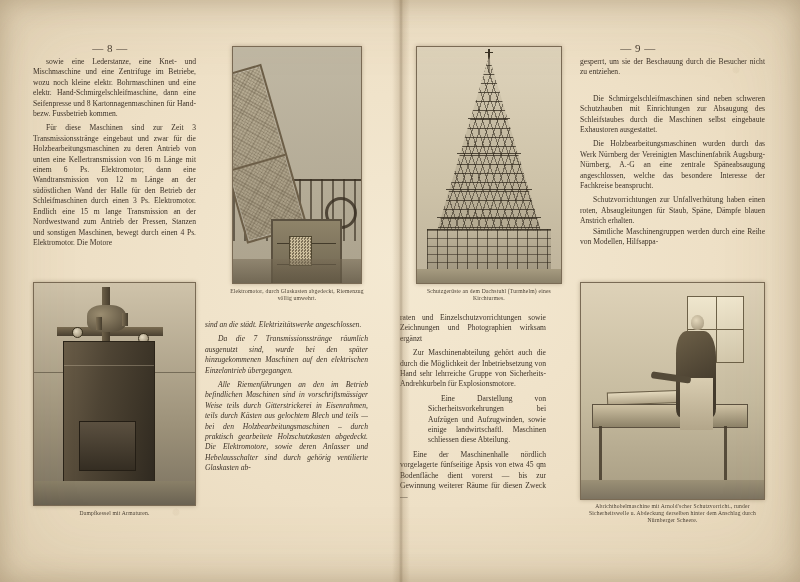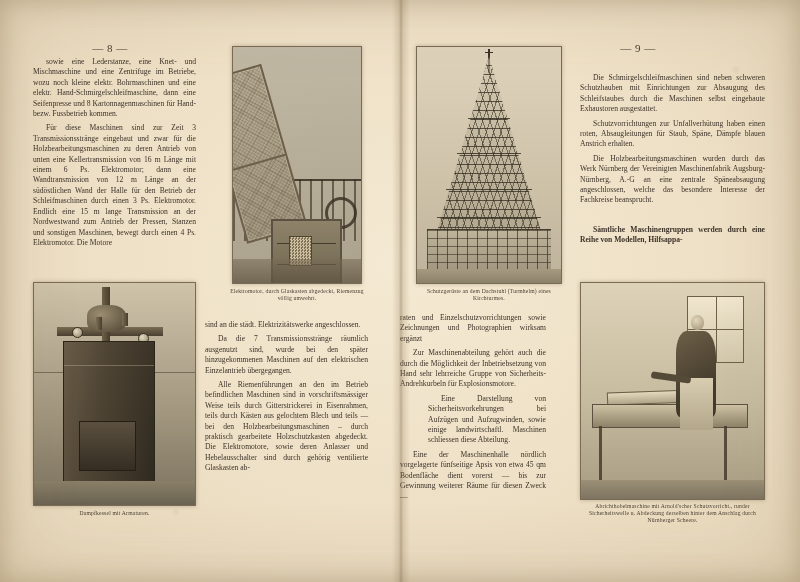--- a/index.html
+++ b/index.html
@@ -425,21 +425,21 @@
         <div class="f2-gauge" style="left:104px; top:50px;"></div>
         <div class="f2-valve" style="left:62px; top:34px;"></div>
         <div class="f2-valve" style="left:88px; top:30px;"></div>
         <div class="f2-boiler"></div>
         <div class="f2-door"></div>
         <div class="f2-floor"></div>
       </div>
     </div>
     <div class="caption" style="left:33px; top:510px; width:163px;">Dampfkessel mit Armaturen.</div>
 
-    <div class="col" style="left:205px; top:320px; width:163px;">
+    <div class="col" style="left:205px; top:320px; width:163px;font-style:italic;">
       <p class="cont">sind an die städt. Elektrizitätswerke angeschlossen.</p>
       <p style="margin-top:4px;">Da die 7 Transmissionsstränge räumlich ausgenutzt sind, wurde bei den später hinzugekommenen Maschinen auf den elektrischen Einzelantrieb übergegangen.</p>
       <p style="margin-top:4px;">Alle Riemenführungen an den im Betrieb befindlichen Maschinen sind in vorschriftsmässiger Weise teils durch Gitterstrickerei in Eisenrahmen, teils durch Kästen aus gelochtem Blech und teils — bei den Holzbearbeitungsmaschinen – durch praktisch gearbeitete Holzschutzkasten abgedeckt. Die Elektromotore, sowie deren Anlasser und Hebelausschalter sind durch gehörig ventilierte Glaskasten ab-</p>
     </div>
   </div>
 
   <div>
 
     <div class="page-num" style="left:608px; top:42px; width:60px;">— 9 —</div>
 
@@ -459,24 +459,25 @@
     <div class="caption" style="left:416px; top:288px; width:146px;">Schutzgerüste an dem Dachstuhl (Turmhelm) eines Kirchturmes.</div>
 
     <div class="col" style="left:400px; top:313px; width:146px;">
       <p class="cont">raten und Einzelschutzvorrichtungen sowie Zeichnungen und Photographien wirksam ergänzt</p>
       <p style="margin-top:4px;">Zur Maschinenabteilung gehört auch die durch die Möglichkeit der Inbetriebsetzung von Hand sehr lehrreiche Gruppe von Sicherheits-Andrehkurbeln für Explosionsmotore.</p>
       <p style="margin-top:4px;margin-left:28px;">Eine Darstellung von Sicherheitsvorkehrungen bei Aufzügen und Aufzugwinden, sowie einige landwirtschaftl. Maschinen schliessen diese Abteilung.</p>
       <p style="margin-top:4px;">Eine der Maschinenhalle nördlich vorgelagerte fünfseitige Apsis von etwa 45 qm Bodenfläche dient vorerst — bis zur Gewinnung weiterer Räume für diesen Zweck —</p>
     </div>
 
     <div class="col" style="left:580px; top:57px; width:185px;">
+      <p class="cont">gesperrt, um sie der Beschauung durch die Besucher nicht zu entziehen.</p>
       <p style="margin-top:16px;">Die Schmirgelschleifmaschinen sind neben schweren Schutzhauben mit Einrichtungen zur Absaugung des Schleifstaubes durch die Maschinen selbst eingebaute Exhaustoren ausgestattet.</p>
+      <p style="margin-top:4px;">Die Holzbearbeitungsmaschinen wurden durch das Werk Nürnberg der Vereinigten Maschinenfabrik Augsburg-Nürnberg, A.-G an eine zentrale Späneabsaugung angeschlossen, welche das besondere Interesse der Fachkreise beansprucht.</p>
       <p style="margin-top:4px;">Schutzvorrichtungen zur Unfallverhütung haben einen roten, Absaugleitungen für Staub, Späne, Dämpfe blauen Anstrich erhalten.</p>
-      <p style="margin-top:4px;">Die Holzbearbeitungsmaschinen wurden durch das Werk Nürnberg der Vereinigten Maschinenfabrik Augsburg-Nürnberg, A.-G an eine zentrale Späneabsaugung angeschlossen, welche das besondere Interesse der Fachkreise beansprucht.</p>
-      <p style="margin-top:19px;font-weight:bold;">Sämtliche Maschinengruppen werden durch eine Reihe von Modellen, Hilfsappa-</p>
+      <p style="margin-top:0;">Sämtliche Maschinengruppen werden durch eine Reihe von Modellen, Hilfsappa-</p>
     </div>
 
     <div class="figure" style="left:580px; top:282px; width:185px; height:218px;">
       <div class="fig-frame">
         <div class="f4-bg"></div>
         <div class="f4-wall"></div>
         <div class="f4-window"></div>
         <div class="f4-plank"></div>
         <div class="f4-bench"></div>
         <div class="f4-legs"></div>

